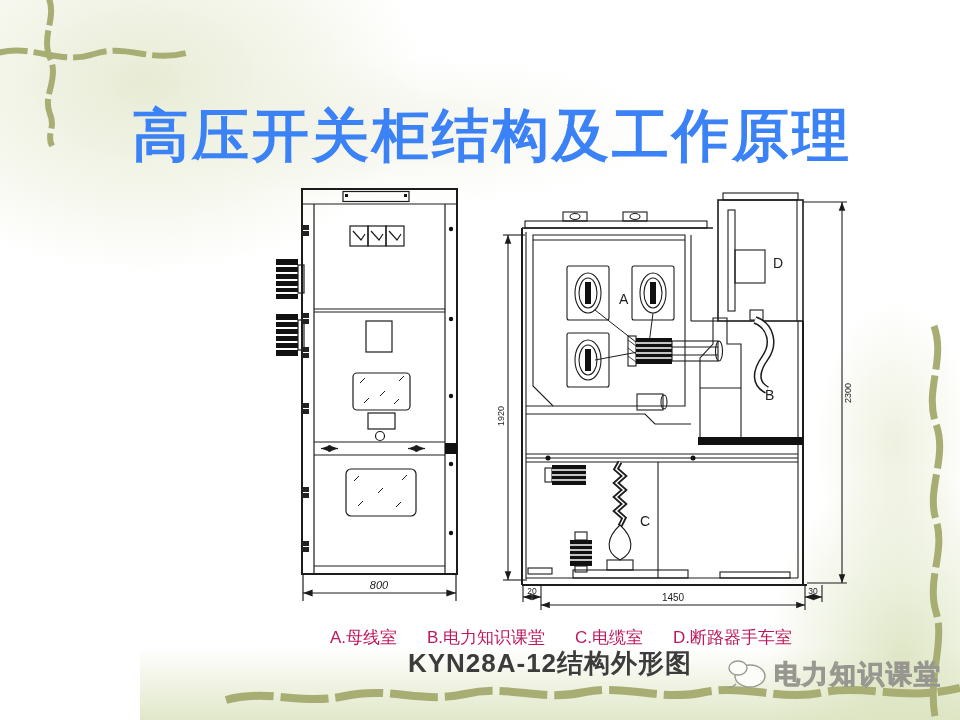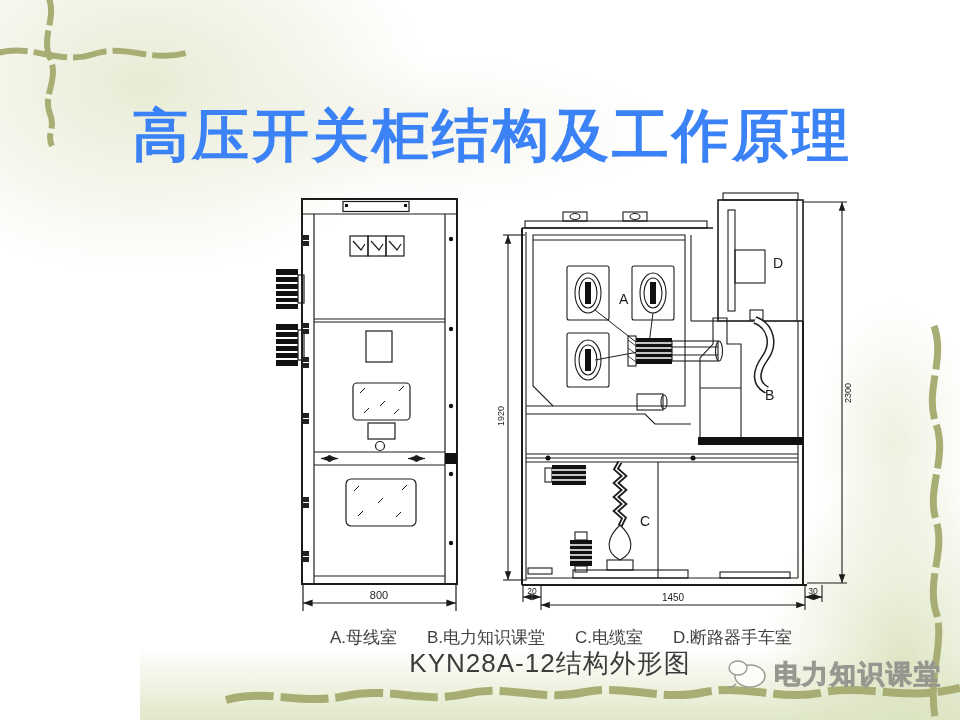--- a/index.html
+++ b/index.html
@@ -14,27 +14,27 @@
     background:radial-gradient(ellipse, rgba(226,232,202,0.6), rgba(226,232,202,0) 70%);}
   .wash-bottom{left:140px;top:648px;width:820px;height:72px;
     background:linear-gradient(180deg, rgba(226,232,200,0) 0%, rgba(222,229,194,0.5) 55%, rgba(217,226,188,0.8) 100%);}
   .wash-br{left:770px;top:470px;width:190px;height:250px;
     background:radial-gradient(ellipse at 70% 75%, rgba(217,226,188,0.85), rgba(217,226,188,0) 72%);}
   .deco{position:absolute;left:0;top:0;z-index:1;pointer-events:none;}
   .page-title{position:absolute;left:0;top:86px;width:960px;z-index:2;text-align:center;
     font-family:"Liberation Serif","DejaVu Serif",serif;font-weight:bold;font-size:57px;
     letter-spacing:3px;color:#3b82f6;margin:12px;}
   .drawing{position:absolute;z-index:2;}
-  .front-view{left:268px;top:191px;}
+  .front-view{left:268px;top:181px;font-style:italic;}
   .side-view{left:495px;top:188px;}
   .legend-row{position:absolute;left:330px;top:626px;width:462px;z-index:2;
-    display:flex;justify-content:space-between;font-size:17px;color:#404040;}
+    display:flex;justify-content:space-between;font-size:17px;color:#be185d;}
   .legend-item{white-space:nowrap;}
   .figure-caption{position:absolute;left:280px;top:646px;width:540px;z-index:2;text-align:center;
-    font-size:26px;letter-spacing:1px;color:#3c3c3c;font-weight:400;}
+    font-size:26px;letter-spacing:1px;color:#3c3c3c;font-weight:700;}
   .watermark{position:absolute;left:726px;top:652px;z-index:3;}
   svg text{font-family:"Liberation Sans","DejaVu Sans",sans-serif;}
 </style>
 </head>
 <body>
 
 <div class="slide">
 
   <div class="wash wash-tl"></div>
   <div class="wash wash-title"></div>

